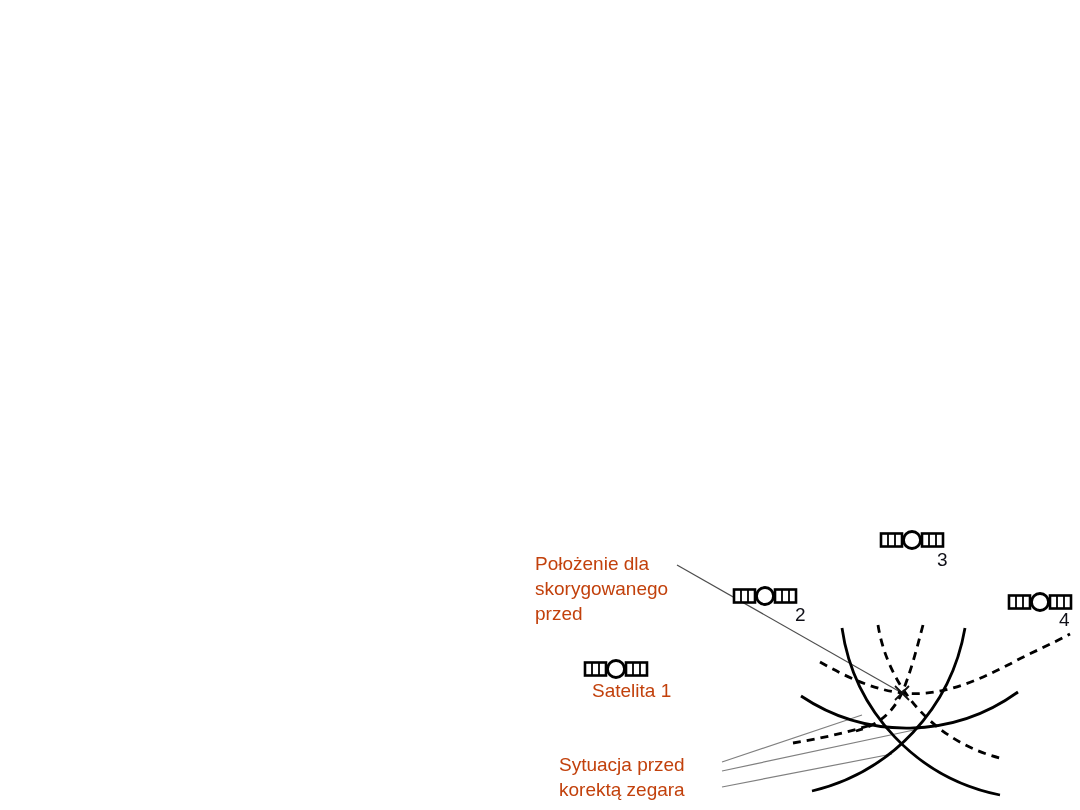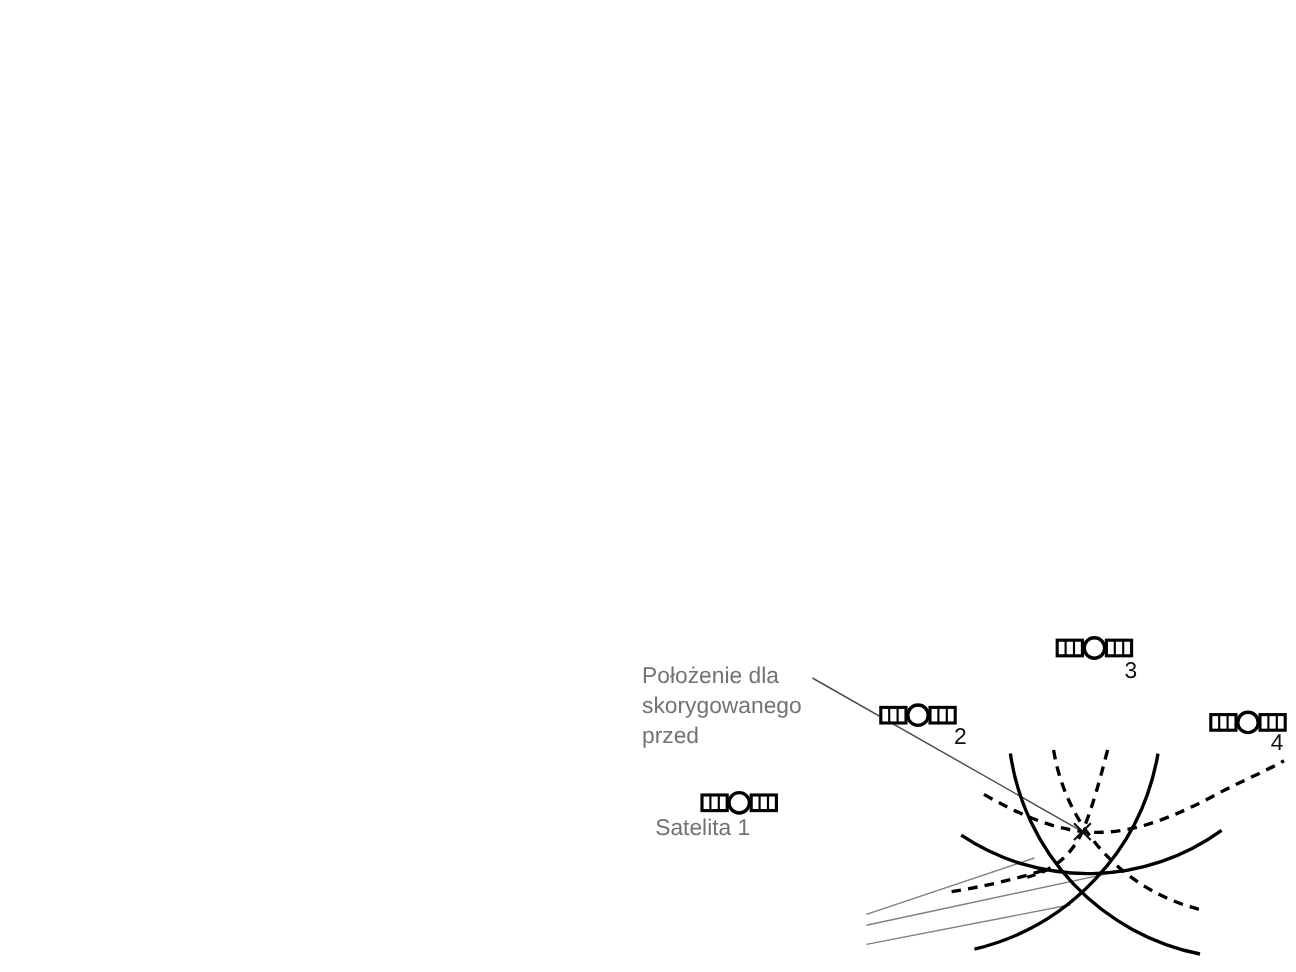--- a/index.html
+++ b/index.html
@@ -8,21 +8,21 @@
     width:1080px;height:810px;
     background:#ffffff;
     overflow:hidden;
     font-family:"Liberation Sans",sans-serif;
   }
   #diagram-svg{position:absolute;left:0;top:0;}
   .label{
     position:absolute;
     font-size:19px;
     line-height:25px;
-    color:#737373;
+    color:#c2410c;
     white-space:nowrap;
   }
   .digit{
     position:absolute;
     font-size:19px;
     line-height:19px;
     color:#101018;
     white-space:nowrap;
   }
 </style>
@@ -77,22 +77,26 @@
     <use href="#sat-icon" x="912" y="540"></use>
     <use href="#sat-icon" x="1040" y="602"></use>
   </svg>
 
   <div class="label" style="left:535px;top:551px;">
     <div>Położenie dla</div>
     <div>skorygowanego</div>
     <div>przed</div>
   </div>
 
-  <div class="label" style="left:546px;top:678px;">Satelita 1</div>
+  <div class="label" style="left:592px;top:678px;">Satelita 1</div>
 
   <div class="digit" style="left:795px;top:605px;">2</div>
 
   <div class="digit" style="left:937px;top:550px;">3</div>
 
   <div class="digit" style="left:1059px;top:610px;">4</div>
 
+  <div class="label" style="left:559px;top:752px;">
+    <div>Sytuacja przed</div>
+    <div>korektą zegara</div>
+  </div>
 
 </div>
 
 </body></html>

